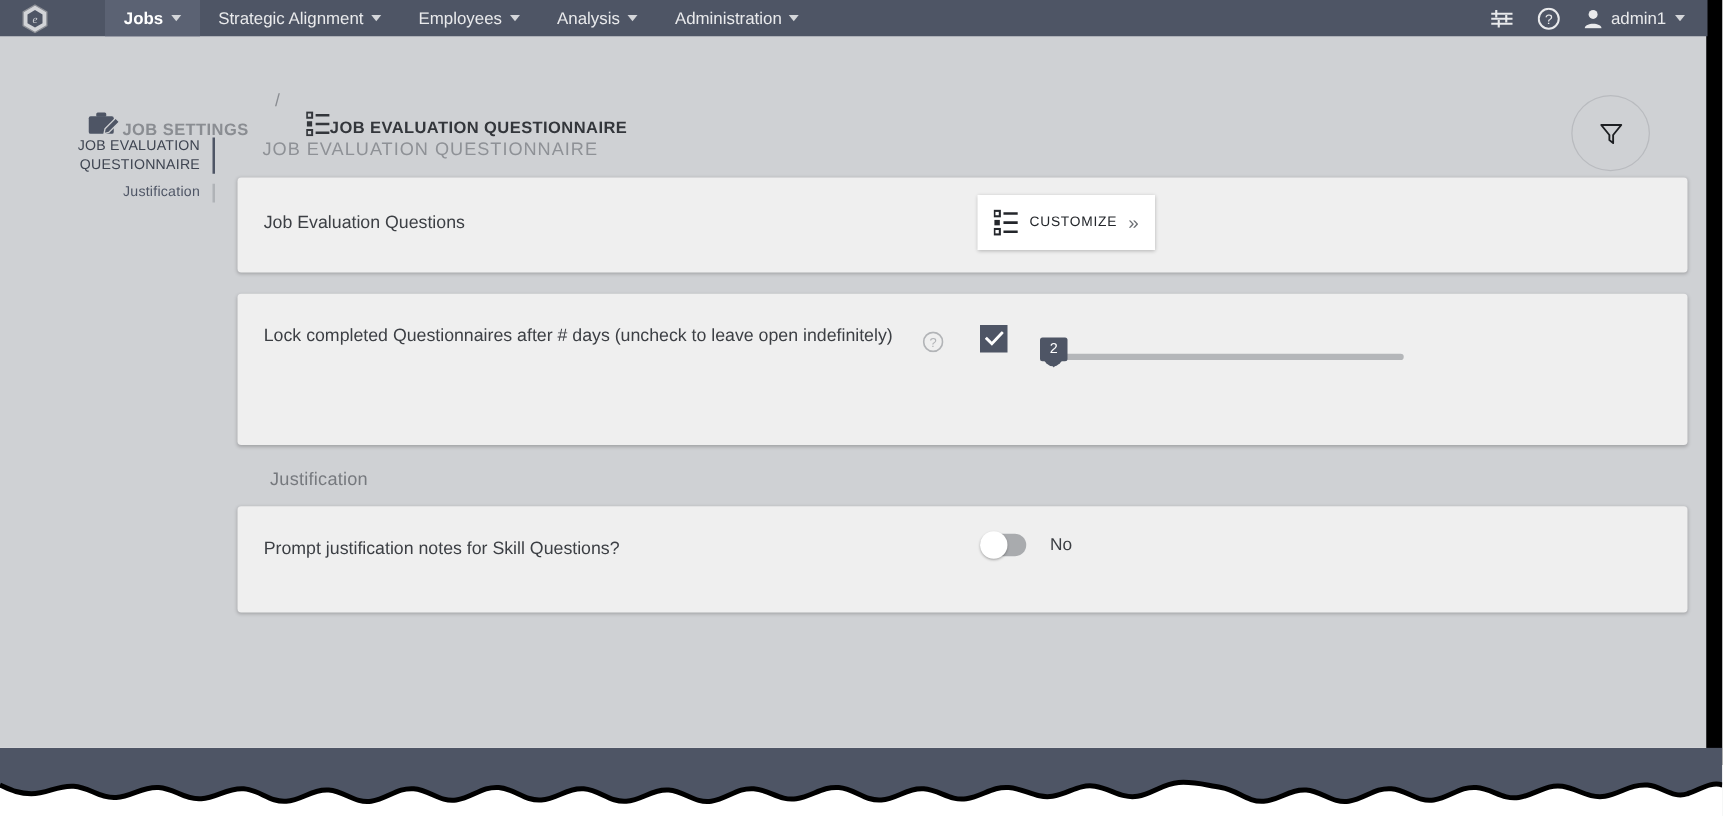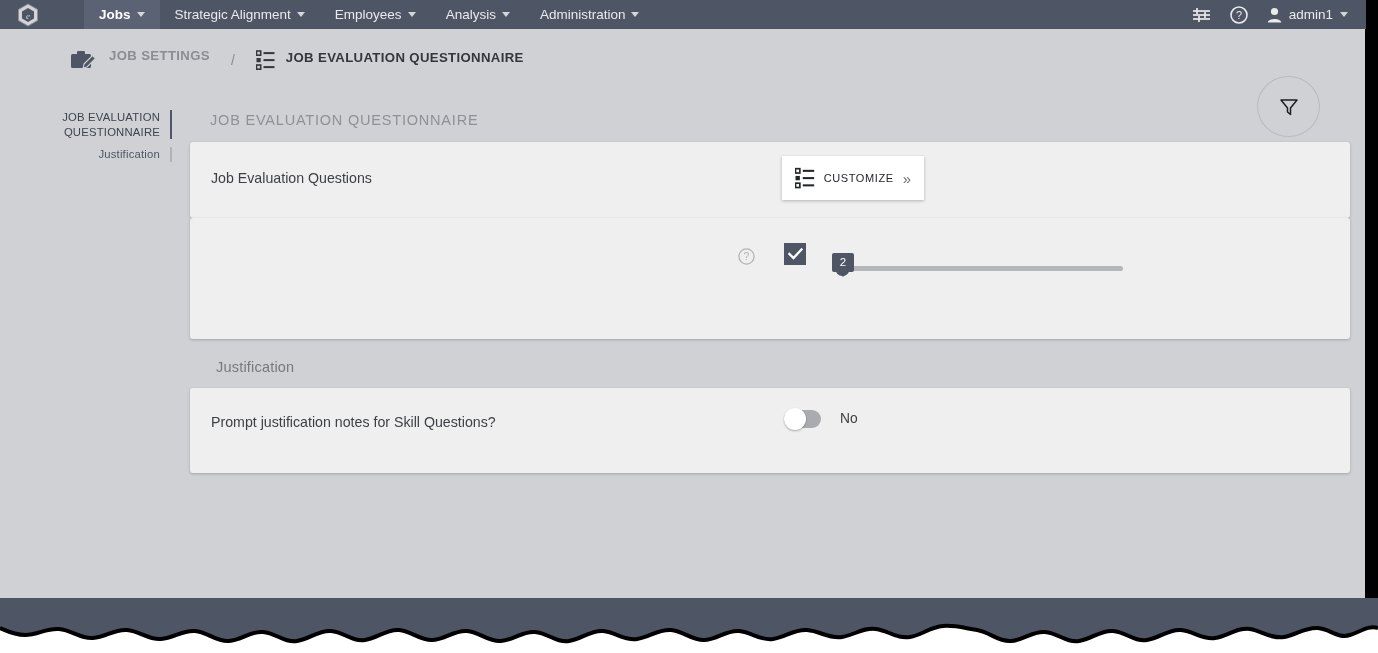--- a/index.html
+++ b/index.html
@@ -113,23 +113,23 @@
   }
   .crumbs {
     position: absolute;
     left: 70px; top: 19px;
     display: flex;
     align-items: center;
     gap: 13px;
   }
   .crumb {
     display: flex;
-    align-items: flex-start;
-    gap: 11px;
-    cursor: pointer;
+    align-items: flex-end;
+    cursor: pointer;
+    margin-top: 39px;
   }
   .crumb-label {
     font-size: 13.2px;
     letter-spacing: 0.35px;
     color: #8a8d92;
     font-weight: bold;
     white-space: nowrap;
   }
   .crumb.current .crumb-label { color: #33363b; }
   .crumb-sep {
@@ -204,20 +204,21 @@
     padding-left: 26px;
     color: #76797e;
     margin-top: 20px;
     margin-bottom: 13px;
   }
 
   .card {
     background: #efefef;
     border-radius: 3px;
     box-shadow: 0 1px 3px rgba(0,0,0,0.22);
+    margin-bottom: 17px;
     position: relative;
   }
   .card.h1 { height: 76px; }
   .card.h2 { height: 121px; }
   .card.h3 { height: 91px; }
   .card.h4 { height: 85px; }
 
   .card-label {
     position: absolute;
     left: 21px;
@@ -482,20 +483,21 @@
           <line x1="7.5" y1="3.1" x2="18.5" y2="3.1" stroke="#23262b" stroke-width="2"></line>
           <line x1="7.5" y1="10.1" x2="18.5" y2="10.1" stroke="#23262b" stroke-width="2"></line>
           <line x1="7.5" y1="17.1" x2="18.5" y2="17.1" stroke="#23262b" stroke-width="2"></line>
         </svg>
         <span class="customize-label">CUSTOMIZE</span>
         <span class="chev-dbl">»</span>
       </div>
     </div>
 
     <div class="card h2">
+      <span class="card-label" style="top:26px;">Lock completed Questionnaires after # days (uncheck to leave open indefinitely)</span>
 
       <div class="help-icon">
         <svg width="17" height="17" viewBox="0 0 18 18">
           <circle cx="9" cy="9" r="8" fill="none" stroke="#b2b4b7" stroke-width="1.4"></circle>
           <text x="9" y="13" font-size="11" font-family="Liberation Sans, sans-serif" fill="#b2b4b7" text-anchor="middle">?</text>
         </svg>
       </div>
 
       <div class="checkbox">
         <svg width="15" height="12" viewBox="0 0 15 12">

